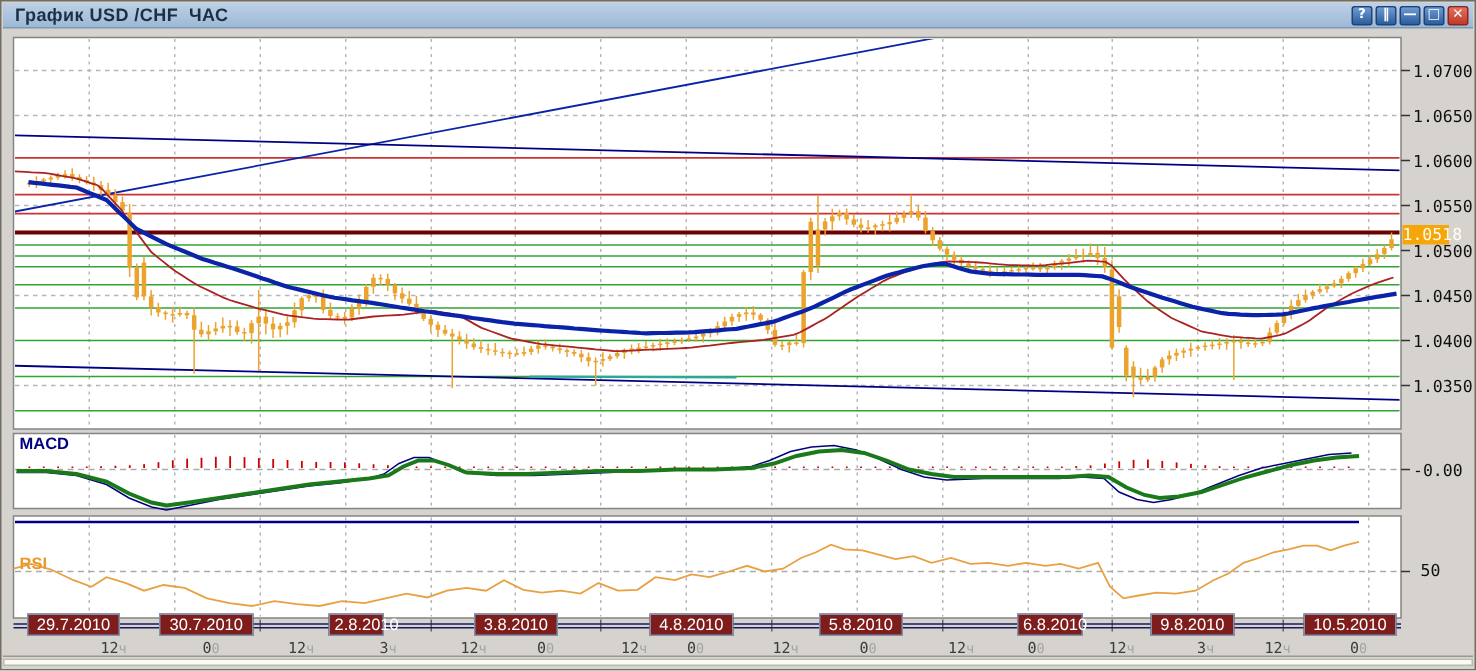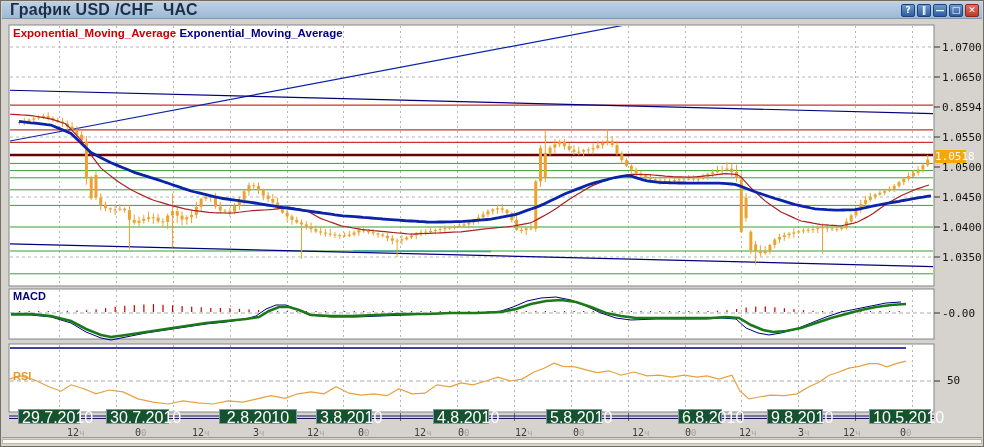--- a/index.html
+++ b/index.html
@@ -8,21 +8,21 @@
     background:#d6d3ce;border:1px solid #716f64;box-sizing:border-box;
     font-family:"Liberation Sans",sans-serif;overflow:hidden;
   }
   #titlebar{
     position:absolute;left:1px;top:1px;right:1px;height:17px;
     background:linear-gradient(#bdd0e6,#9db9d6);
     border-bottom:1px solid #7e97b4;
     display:flex;align-items:center;justify-content:space-between;
     padding:0 3px 0 8px;box-sizing:border-box;
   }
-  #title{font-size:16px;font-weight:bold;color:#1c2f44;letter-spacing:.3px;white-space:pre;}
+  #title{font-size:12px;font-weight:bold;color:#1c2f44;letter-spacing:.3px;white-space:pre;}
   #winbtns{display:flex;gap:2px;}
   .wbtn{
     width:14px;height:13px;border-radius:2px;
     background:linear-gradient(#6f9bd0,#2d5d9e);
     border:1px solid #1d4377;color:#fff;font-size:9px;line-height:11px;
     text-align:center;font-weight:bold;box-sizing:border-box;cursor:pointer;
     font-family:"DejaVu Sans",sans-serif;
   }
   .wbtn.close{background:linear-gradient(#e0715f,#c03a28);border-color:#8f2417;}
   #cv{position:absolute;left:0;top:0;}
@@ -33,22 +33,22 @@
   .axis-num{font-family:"DejaVu Sans Mono",monospace;color:#111;}
   #macd-zero{left:941px;top:307px;}
   #rsi-50{left:946px;top:374px;}
   #price-badge{
     left:934px;top:147px;width:31px;height:13px;
     background:#f5a609;color:#fffdf0;font-family:"DejaVu Sans Mono",monospace;
     font-size:11px;line-height:13px;text-align:center;
   }
   .ptick{position:absolute;font-family:"DejaVu Sans Mono",monospace;font-size:11px;color:#111;left:941px;}
   .dbadge{
-    position:absolute;top:408px;height:15px;background:#14532d;
-    color:#fff;font-size:16px;line-height:15px;text-align:center;
+    position:absolute;top:408px;height:15px;background:#7f1d1d;
+    color:#fff;font-size:11px;line-height:15px;text-align:center;
     border:1px solid #7b93ad;box-sizing:border-box;padding:0 3px;
   }
   .tlabel{position:absolute;top:426px;font-family:"DejaVu Sans Mono",monospace;font-size:10px;color:#3c3c3c;margin-left:28px;}
   .tlabel .suf{color:#a3a3a3;font-size:9px;}
   #scrollbar{
     position:absolute;left:1px;right:1px;bottom:1px;height:7px;
     background:#d6d3ce;border-top:1px solid #9a9a8e;
   }
   #scroll-thumb{
     position:absolute;left:0;top:1px;height:5px;width:100%;
@@ -671,41 +671,40 @@
     <span id="title">График USD /CHF  ЧАС</span>
     <span id="winbtns">
       <span class="wbtn">?</span>
       <span class="wbtn">‖</span>
       <span class="wbtn">—</span>
       <span class="wbtn">□</span>
       <span class="wbtn close">✕</span>
     </span>
   </div>
 
-  <div class="lbl" id="legend"><span id="legend-fast" style="color: rgb(204, 0, 0);">Exponential_Moving_Average</span> <span id="legend-slow" style="color: rgb(0, 0, 128);">Exponential_Moving_Average</span></div>
 
   <div class="lbl" id="macd-label">MACD</div>
   <div class="lbl" id="rsi-label">RSI</div>
   <div class="lbl axis-num" id="macd-zero">-0.00</div>
   <div class="lbl axis-num" id="rsi-50">50</div>
 
   <div class="lbl" id="price-badge" style="background: rgb(245, 166, 9); top: 148.7px;">1.0518</div>
 
   <div id="gen-labels">
       <div class="ptick" style="top: 40px;">1.0700</div>
       <div class="ptick" style="top: 70px;">1.0650</div>
-      <div class="ptick" style="top: 100px;">0.8594</div>
+      <div class="ptick" style="top: 100px;">1.0600</div>
       <div class="ptick" style="top: 130px;">1.0550</div>
       <div class="ptick" style="top: 160px;">1.0500</div>
       <div class="ptick" style="top: 190px;">1.0450</div>
       <div class="ptick" style="top: 220px;">1.0400</div>
       <div class="ptick" style="top: 250px;">1.0350</div>
       <div class="dbadge" style="left: 17px; width: 61.9px;">29.7.2010</div>
       <div class="dbadge" style="left: 105px; width: 63px;">30.7.2010</div>
-      <div class="dbadge" style="left: 218px; width: 78px;">2.8.2010</div>
+      <div class="dbadge" style="left: 218px; width: 37px;">2.8.2010</div>
       <div class="dbadge" style="left: 315px; width: 55.8px;">3.8.2010</div>
       <div class="dbadge" style="left: 432px; width: 55.8px;">4.8.2010</div>
       <div class="dbadge" style="left: 545px; width: 55.8px;">5.8.2010</div>
       <div class="dbadge" style="left: 677px; width: 44px;">6.8.2010</div>
       <div class="dbadge" style="left: 766px; width: 55.8px;">9.8.2010</div>
       <div class="dbadge" style="left: 868px; width: 61.9px;">10.5.2010</div>
       <div class="tlabel" style="left: 38px;"><span>12</span><span class="suf">ч</span></div>
       <div class="tlabel" style="left: 106px;"><span>0</span><span class="suf">0</span></div>
       <div class="tlabel" style="left: 163px;"><span>12</span><span class="suf">ч</span></div>
       <div class="tlabel" style="left: 224px;"><span>3</span><span class="suf">ч</span></div>

